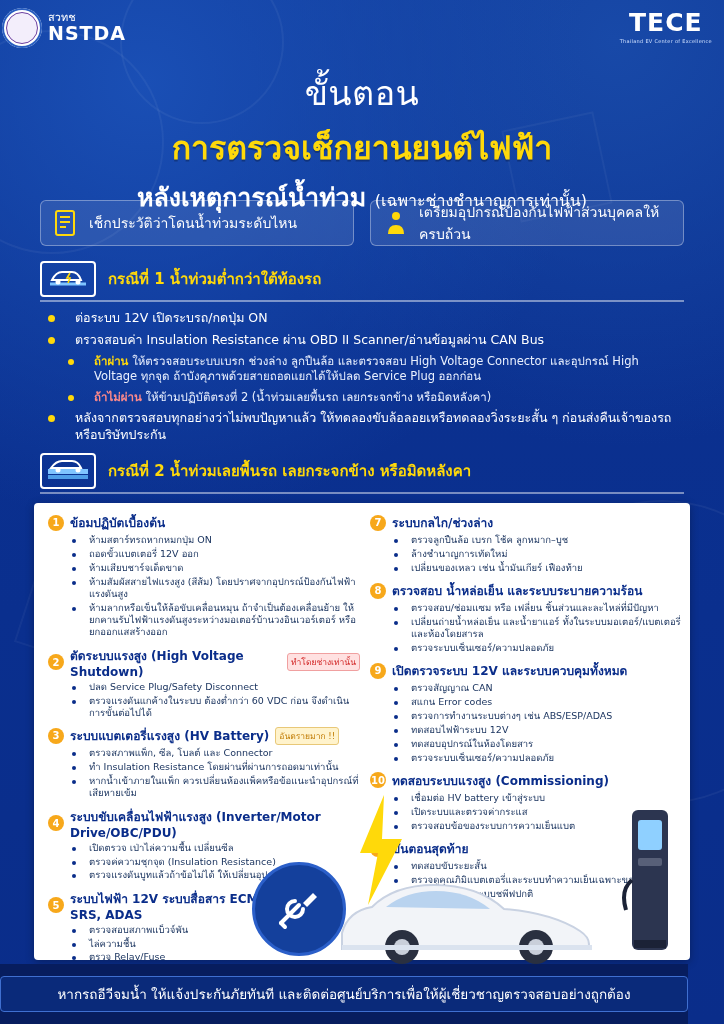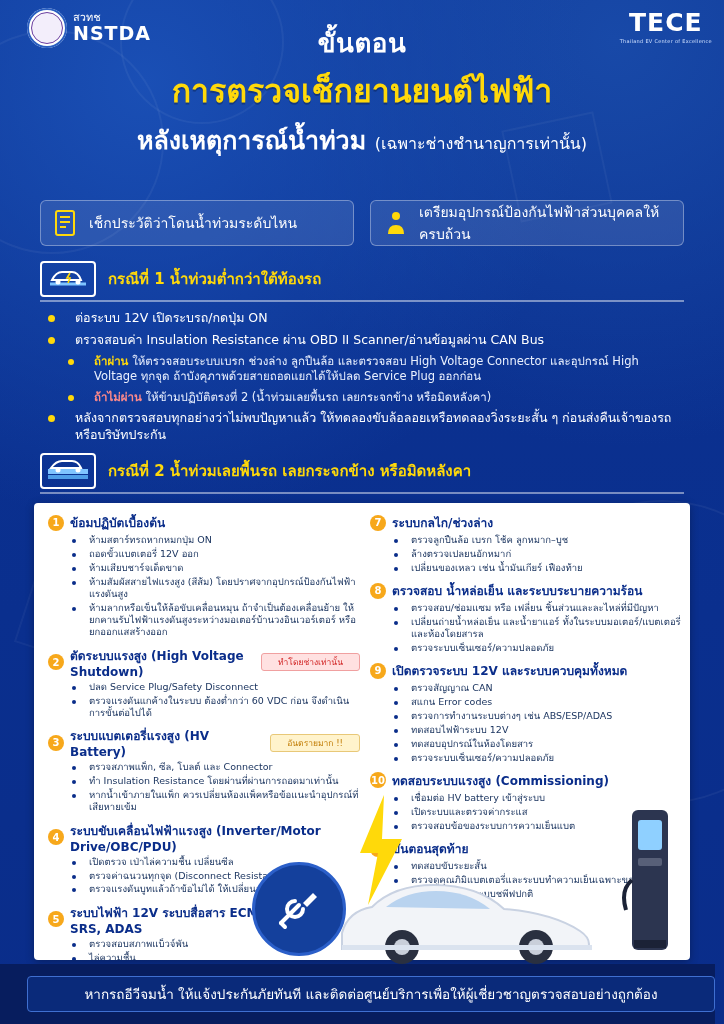--- a/index.html
+++ b/index.html
@@ -22,39 +22,39 @@
   .bg1{width:220px;height:220px;left:-60px;top:30px;}
   .bg2{width:160px;height:160px;left:120px;top:-40px;}
   .bg3{width:300px;height:300px;right:-90px;top:500px;}
   .bg4{width:180px;height:180px;right:40px;top:640px;}
   .bgsq{position:absolute;border:2px solid rgba(255,255,255,0.045);}
   .sq1{width:120px;height:120px;left:30px;top:540px;transform:rotate(18deg);}
   .sq2{width:90px;height:90px;right:120px;top:120px;transform:rotate(-12deg);}
 
   
   .logo-nstda{
-    position:absolute;left:27px;top:6px;width:150px;height:44px;display:flex;align-items:center;gap:6px;
+    position:absolute;left:2px;top:6px;width:150px;height:44px;display:flex;align-items:center;gap:6px;
   }
   .logo-seal{
     width:40px;height:40px;border-radius:50%;background:#ffffff;
     display:flex;align-items:center;justify-content:center;
     box-shadow:0 0 0 2px #2a5fc0 inset;
   }
   .logo-seal .inner{width:30px;height:30px;border-radius:50%;border:1px solid #6b3fa0;background:#f3eefb;}
   .logo-text{color:#fff;line-height:1.05;}
   .logo-text .l1{font-size:11px;}
   .logo-text .l2{font-size:19px;font-weight:bold;letter-spacing:1px;}
   .logo-tece{
     position:absolute;right:12px;top:8px;text-align:center;color:#fff;
   }
   .logo-tece .t1{font-size:25px;font-weight:bold;letter-spacing:1px;color:#ffffff;}
   .logo-tece .t2{font-size:5px;letter-spacing:.3px;color:#cfe0ff;margin-top:1px;}
 
   .hdr{position:absolute;left:0;top:22px;width:724px;text-align:center;}
-  .hdr .h1{color:#ffffff;font-size:26px;font-weight:bold;letter-spacing:.5px;}
+  .hdr .h1{color:#ffffff;font-size:34px;font-weight:normal;letter-spacing:.5px;margin-top:44px;}
   .hdr .h2{color:#ffd90a;font-size:32px;font-weight:bold;margin-top:2px;text-shadow:0 2px 0 rgba(0,0,0,.25);}
   .hdr .h3{color:#ffffff;font-size:25px;font-weight:bold;margin-top:4px;}
   .hdr .h3 .small{font-size:16px;font-weight:normal;}
 
   
   .pills{position:absolute;top:200px;left:40px;width:644px;display:flex;gap:16px;}
   .pill{
     flex:1;background:rgba(255,255,255,0.10);border:1px solid rgba(255,255,255,0.35);
     border-radius:6px;height:44px;display:flex;align-items:center;gap:10px;padding:0 12px;
     color:#ffffff;font-size:14px;
@@ -93,41 +93,41 @@
   .colR{left:336px;}
   .item{margin-bottom:7px;}
   .ihead{display:flex;align-items:center;gap:6px;}
   .num{
     width:16px;height:16px;border-radius:50%;background:#f7a81b;color:#ffffff;
     font-size:10px;font-weight:bold;display:flex;align-items:center;justify-content:center;flex:0 0 16px;
   }
   .ititle{color:#0a2d8a;font-size:12px;font-weight:bold;}
   .tag{
     background:#ffe1e1;color:#d02020;font-size:8.5px;border:1px solid #f0a0a0;border-radius:3px;
-    padding:1px 16px;white-space:nowrap;
+    padding:1px 3px;white-space:nowrap;
   }
   .tag.warn{background:#fff3cc;color:#c07a00;border-color:#e8c878;}
   .bl{margin:2px 0 0 24px;}
   .blrow{display:flex;gap:13px;align-items:flex-start;margin-bottom:1.5px;}
   .bdot{width:4px;height:4px;border-radius:50%;background:#0a2d8a;margin-top:5px;flex:0 0 4px;}
   .btxt{font-size:9.5px;color:#16305c;line-height:1.3;}
 
   
   .bolt{position:absolute;left:350px;top:795px;width:60px;height:110px;}
   .toolcircle{
     position:absolute;left:252px;top:862px;width:88px;height:88px;border-radius:50%;
     background:#14409c;border:3px solid #2b5fc9;display:flex;align-items:center;justify-content:center;
   }
   .car{position:absolute;left:330px;top:855px;width:270px;height:110px;}
   .charger{position:absolute;left:620px;top:800px;width:60px;height:160px;}
 
   
   .footer{
     position:absolute;left:0;bottom:0;width:688px;height:60px;background:#071d5e;
-    display:flex;align-items:center;justify-content:center;padding-left:27px;
+    display:flex;align-items:center;justify-content:center;
   }
   .footer .fbar{
     width:688px;height:34px;border:1px solid #3f6fd0;border-radius:4px;background:#0a2a7a;
     display:flex;align-items:center;justify-content:center;color:#ffffff;font-size:13.5px;
   }
 </style>
 </head>
 <body>
 
 <div class="page">
@@ -325,21 +325,21 @@
           <span class="num">4</span>
           <span class="ititle">ระบบขับเคลื่อนไฟฟ้าแรงสูง (Inverter/Motor Drive/OBC/PDU)</span>
         </div>
         <div class="bl">
           <div class="blrow">
               <span class="bdot"></span>
               <span class="btxt">เปิดตรวจ เป่าไล่ความชื้น เปลี่ยนซีล</span>
             </div>
           <div class="blrow">
               <span class="bdot"></span>
-              <span class="btxt">ตรวจค่าฉนวนทุกจุด (Disconnect Resistance)</span>
+              <span class="btxt">ตรวจค่ความชุกจุด (Insulation Resistance)</span>
             </div>
           <div class="blrow">
               <span class="bdot"></span>
               <span class="btxt">ตรวจแรงดันบูทแล้วถ้าข้อไม่ได้ ให้เปลี่ยนอุปกรณ์ใหม่</span>
             </div>
         </div>
       </div>
 
       <div class="item">
         <div class="ihead">
@@ -372,21 +372,21 @@
           <span class="num">7</span>
           <span class="ititle">ระบบกลไก/ช่วงล่าง</span>
         </div>
         <div class="bl">
           <div class="blrow">
               <span class="bdot"></span>
               <span class="btxt">ตรวจลูกปืนล้อ เบรก โช้ค ลูกหมาก–บูช</span>
             </div>
           <div class="blrow">
               <span class="bdot"></span>
-              <span class="btxt">ล้างตรวจเปลยนอักหมาก่</span>
+              <span class="btxt">ล้างชำนาญการเทัดใหม่</span>
             </div>
           <div class="blrow">
               <span class="bdot"></span>
               <span class="btxt">เปลี่ยนของเหลว เช่น น้ำมันเกียร์ เฟืองท้าย</span>
             </div>
         </div>
       </div>
 
       <div class="item">
         <div class="ihead">

